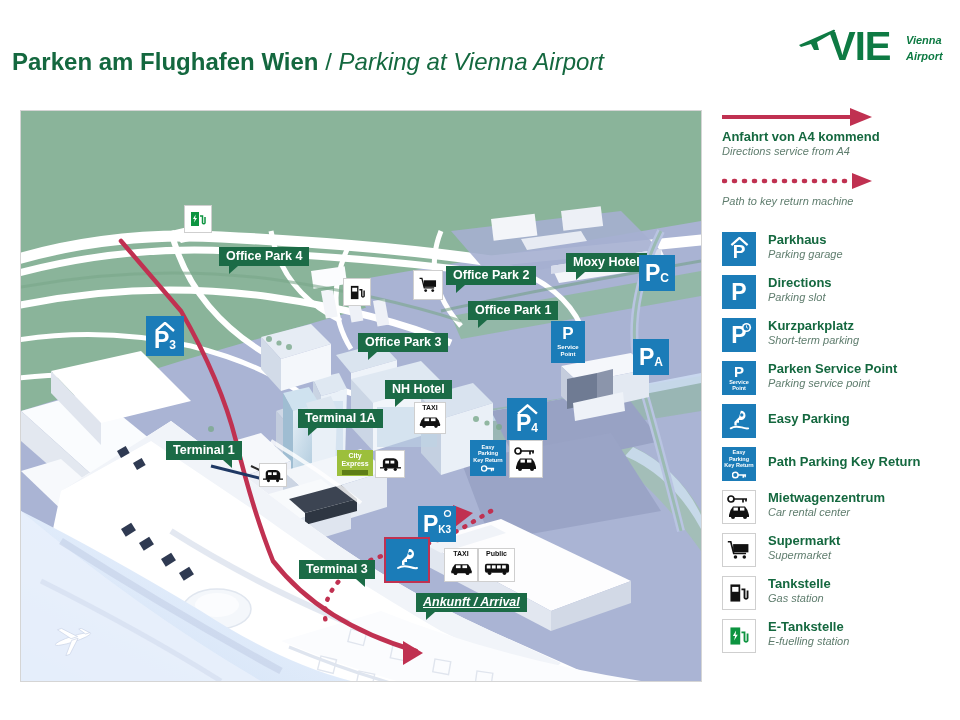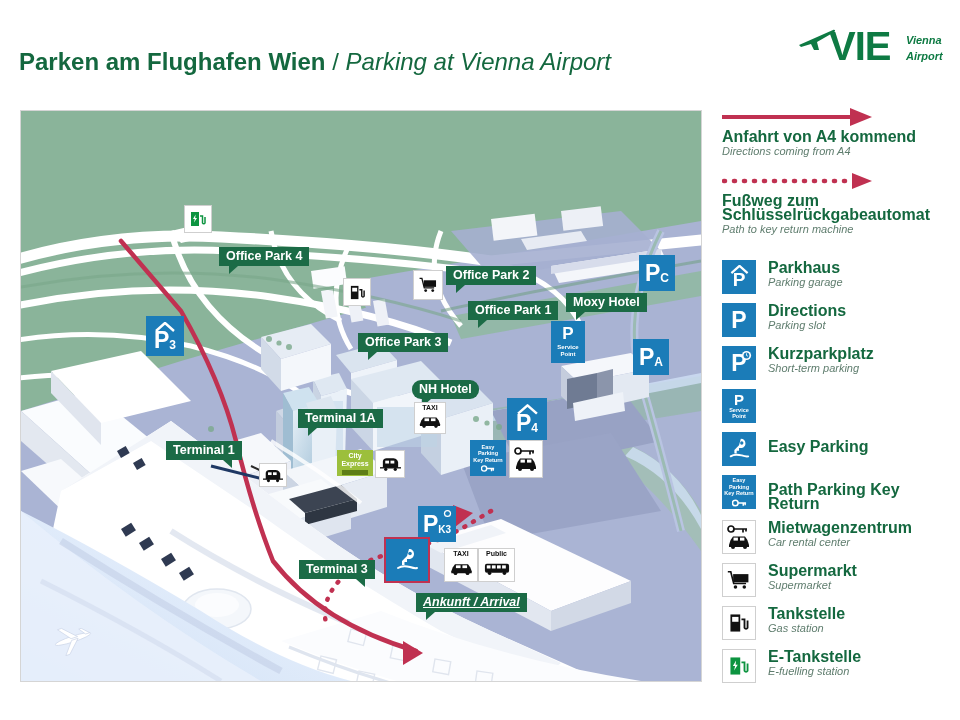--- a/index.html
+++ b/index.html
@@ -6,21 +6,21 @@
   body{
     width:960px;height:720px;
     background:#ffffff;
     font-family:"Liberation Sans", sans-serif;
     overflow:hidden;
     position:relative;
   }
   
   #header{position:absolute;left:0;top:0;width:960px;height:100px;}
   #page-title{
-    position:absolute;left:19px;top:47px;
+    position:absolute;left:12px;top:47px;
     font-size:24px;line-height:30px;white-space:nowrap;
     color:#14683f;
   }
   #page-title .de{font-weight:bold;}
   #page-title .sep{font-weight:normal;}
   #page-title .en{font-style:italic;font-weight:normal;}
 
   #logo{position:absolute;right:6px;top:26px;width:165px;height:50px;}
   #logo .plane{position:absolute;left:8px;top:2px;}
   #logo .vie{
@@ -80,21 +80,21 @@
   }
   .wbox .cap{
     position:absolute;top:1px;left:0;right:0;text-align:center;
     font-size:7px;font-weight:bold;color:#111;
   }
 
   
   #legend{position:absolute;left:722px;top:108px;width:232px;}
   .leg-arrow-block{margin-bottom:14px;}
   .leg-title{
-    font-size:16px;font-weight:bold;color:#14683f;line-height:14px;
+    font-size:13px;font-weight:bold;color:#14683f;line-height:14px;
   }
   .leg-sub{
     font-size:11px;font-style:italic;color:#5f7d6e;line-height:14px;
   }
   .leg-row{display:flex;align-items:flex-start;margin-bottom:9px;}
   .leg-ico{width:34px;height:34px;flex:0 0 34px;margin-right:12px;position:relative;}
   .leg-txt{padding-top:1px;}
   .leg-row.single .leg-txt{padding-top:8px;}
   .icon-blue{background:#1b7cb8;width:34px;height:34px;color:#fff;
     display:flex;align-items:center;justify-content:center;position:relative;}
@@ -349,26 +349,26 @@
   <div class="gsign maplabel" style="left:447px;top:190px;">
     <span>Office Park 1</span>
     <span class="tail"></span>
   </div>
 
   <div class="gsign maplabel" style="left:337px;top:222px;">
     <span>Office Park 3</span>
     <span class="tail"></span>
   </div>
 
-  <div class="gsign maplabel" style="left:545px;top:142px;margin-top:40px;">
+  <div class="gsign maplabel" style="left:545px;top:142px;">
     <span>Moxy Hotel</span>
     <span class="tail"></span>
   </div>
 
-  <div class="gsign maplabel" style="left:391px;top:269px;border-radius:9px;">
+  <div class="gsign maplabel" style="left:364px;top:269px;">
     <span>NH Hotel</span>
     <span class="tail"></span>
   </div>
 
   <div class="gsign maplabel" style="left:253px;top:298px;margin-left:24px;">
     <span>Terminal 1A</span>
     <span class="tail"></span>
   </div>
 
   <div class="gsign maplabel" style="left:145px;top:330px;">
@@ -549,29 +549,28 @@
 </div>
 
 <div id="legend">
 
   <div class="leg-arrow-block">
     <svg width="150" height="18" viewBox="0 0 150 18">
       <path d="M0,9 L132,9" stroke="#c03151" stroke-width="4.2" fill="none"></path>
       <polygon points="150,9 128,0 128,18" fill="#c03151"></polygon>
     </svg>
     <div class="leg-title">Anfahrt von A4 kommend</div>
-    <div class="leg-sub">Directions coming from A4</div>
+    <div class="leg-sub">Directions service from A4</div>
   </div>
 
   <div class="leg-arrow-block">
     <svg width="150" height="18" viewBox="0 0 150 18">
       <path d="M2,9 L130,9" stroke="#c03151" stroke-width="4.6" fill="none" stroke-linecap="round" stroke-dasharray="1 9"></path>
       <polygon points="150,9 130,1 130,17" fill="#c03151"></polygon>
     </svg>
-    <div class="leg-title">Fußweg zum Schlüsselrückgabeautomat</div>
     <div class="leg-sub">Path to key return machine</div>
   </div>
 
   <div style="height:10px"></div>
 
   <div class="leg-row">
     <div class="leg-ico">
       <div class="icon-blue" style="flex-direction:column;">
         <svg width="21" height="9" viewBox="0 0 22 10" style="margin-bottom:-3px">
             <path d="M2,9 L11,1 L20,9" stroke="#fff" stroke-width="2.4" fill="none" stroke-linejoin="round"></path>
@@ -614,20 +613,24 @@
     </div>
   </div>
 
   <div class="leg-row">
     <div class="leg-ico">
       <div class="icon-blue" style="flex-direction:column;justify-content:center;">
         <span style="font-size:15px;line-height:14px;font-weight:bold">P</span>
         <span style="font-size:5.5px;line-height:6.5px;font-weight:bold">Service</span>
         <span style="font-size:5.5px;line-height:6.5px;font-weight:bold">Point</span>
       </div>
+    </div>
+    <div class="leg-txt">
+      <div class="leg-title">Parken Service Point</div>
+      <div class="leg-sub">Parking service point</div>
     </div>
   </div>
 
   <div class="leg-row single">
     <div class="leg-ico">
       <div class="icon-blue">
         <svg width="24" height="26" viewBox="0 0 26 26">
           <path d="M15,2 C18,2 20,4 20,7 C20,10 17.5,12 15,12 L13,12 L13,15 L10.5,15 L10.5,18 L8,18 L8,14 L13,9 Z" fill="#fff"></path>
           <circle cx="16" cy="6.5" r="1.8" fill="#1b7cb8"></circle>
           <path d="M4,21 C7,19 12,19 16,20 C19,21 21,21.5 23,21" stroke="#fff" stroke-width="2" fill="none" stroke-linecap="round"></path>

